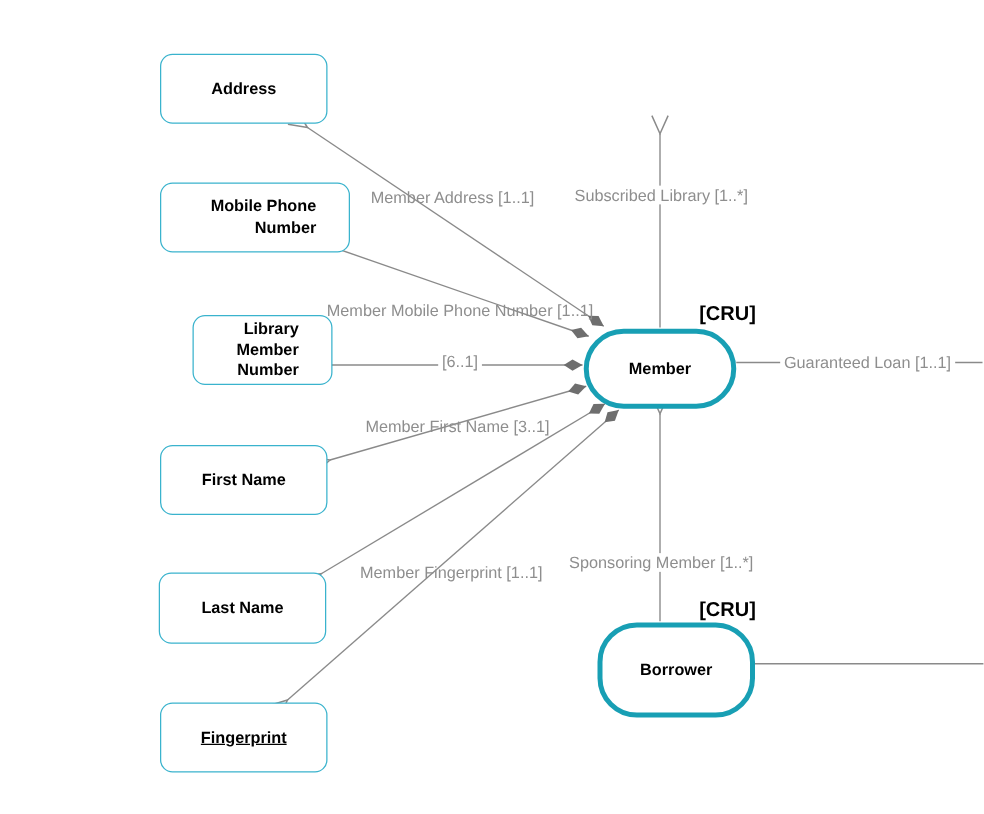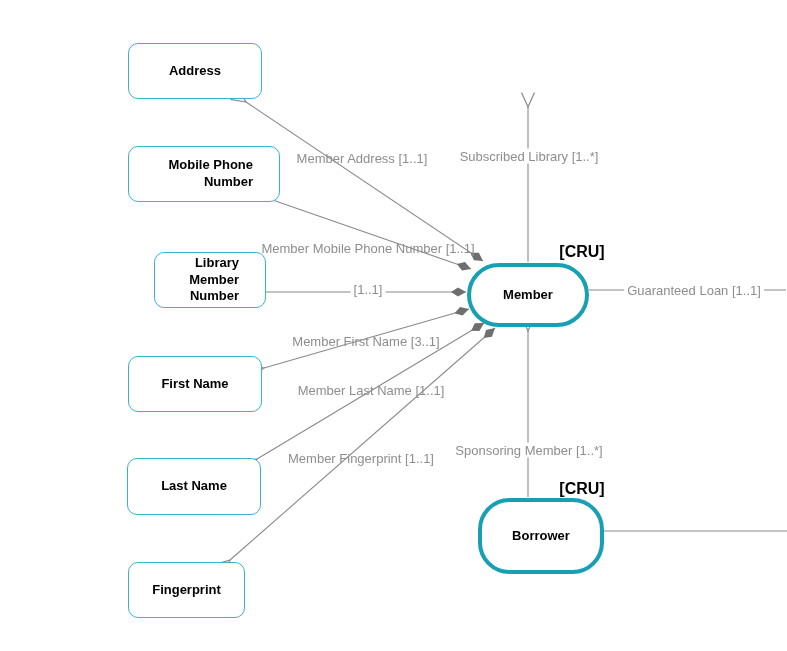--- a/index.html
+++ b/index.html
@@ -108,35 +108,34 @@
   </div>
 
   <div class="node attribute" style="left:127px; top:458px; width:134px; height:57px;">
     <span>Last Name</span>
   </div>
 
   <div class="node attribute" style="left:128px; top:356px; width:134px; height:56px;">
     <span>First Name</span>
   </div>
 
-  <div class="node attribute" style="left:128px; top:562px; width:117px; height:56px;">
+  <div class="node attribute" style="left:128px; top:562px; width:134px; height:56px;text-decoration:underline;">
     <span>Fingerprint</span>
   </div>
 
   <div class="edge-label" style="left:362px; top:158px;">Member Address [1..1]</div>
 
   <div class="edge-label bg" style="left:529px; top:156px;">Subscribed Library [1..*]</div>
 
   <div class="edge-label" style="left:368px; top:236px;margin-top:12px;">Member Mobile Phone Number [1..1]</div>
 
-  <div class="edge-label bg" style="left:368px; top:289px;">[1..1]</div>
+  <div class="edge-label bg" style="left:368px; top:289px;">[6..1]</div>
 
   <div class="edge-label" style="left:366px; top:341px;">Member First Name [3..1]</div>
 
-  <div class="edge-label" style="left:371px; top:390px;">Member Last Name [1..1]</div>
 
   <div class="edge-label" style="left:361px; top:458px;">Member Fingerprint [1..1]</div>
 
   <div class="edge-label bg" style="left:529px; top:450px;">Sponsoring Member [1..*]</div>
 
   <div class="edge-label bg" style="left:694px; top:290px;">Guaranteed Loan [1..1]</div>
 
   <div class="annotation" style="left:582px; top:252px;">[CRU]</div>
 
   <div class="annotation" style="left:582px; top:489px;">[CRU]</div>

